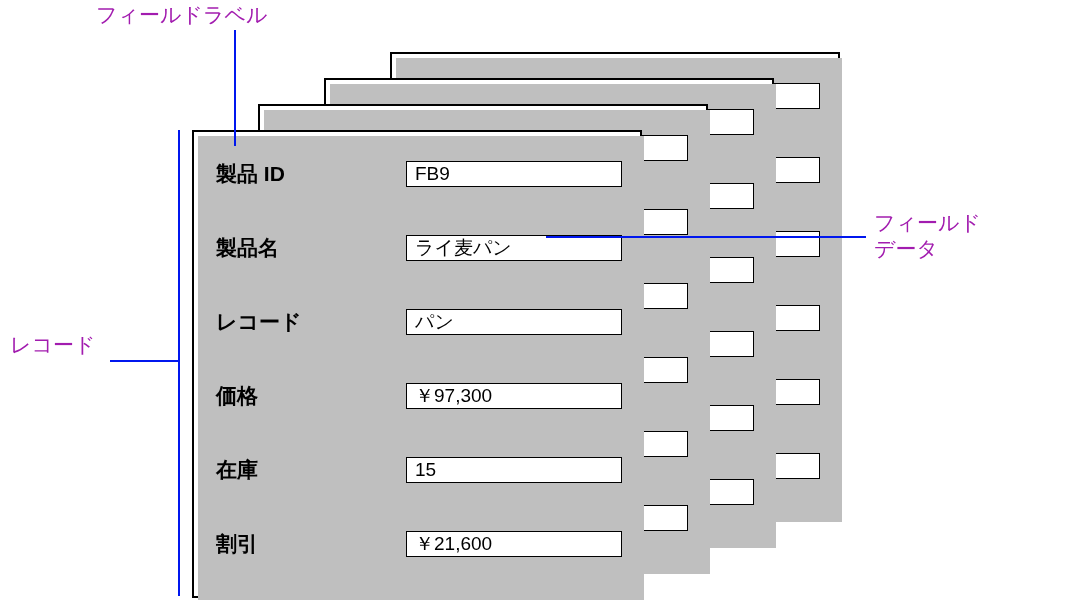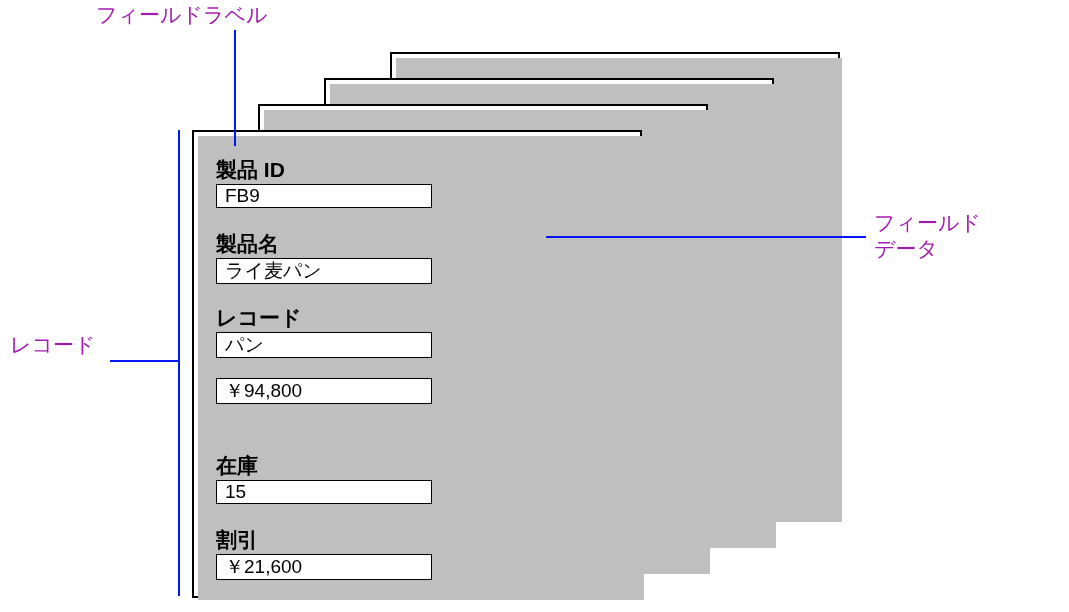--- a/index.html
+++ b/index.html
@@ -41,22 +41,22 @@
       position: absolute;
       left: 22px;
       top: 24px;
       width: 406px;
       display: flex;
       flex-direction: column;
       gap: 38px;
     }
     .row {
       display: flex;
+      align-items: center;
       height: 36px;
-      flex-direction: column;
     }
     .lbl {
       width: 190px;
       font-size: 21px;
       font-weight: 600;
       color: #000;
     }
     .fld {
       width: 216px;
       height: 26px;
@@ -218,22 +218,23 @@
             <span>ライ麦パン</span>
           </div>
       </div>
       <div class="row">
         <div class="lbl">レコード</div>
         <div class="fld">
             <span>パン</span>
           </div>
       </div>
       <div class="row">
-        <div class="fld">
-            <span>￥94,800</span>
+        <div class="lbl">価格</div>
+        <div class="fld">
+            <span>￥97,300</span>
           </div>
       </div>
       <div class="row">
         <div class="lbl">在庫</div>
         <div class="fld">
             <span>15</span>
           </div>
       </div>
       <div class="row">
         <div class="lbl">割引</div>

